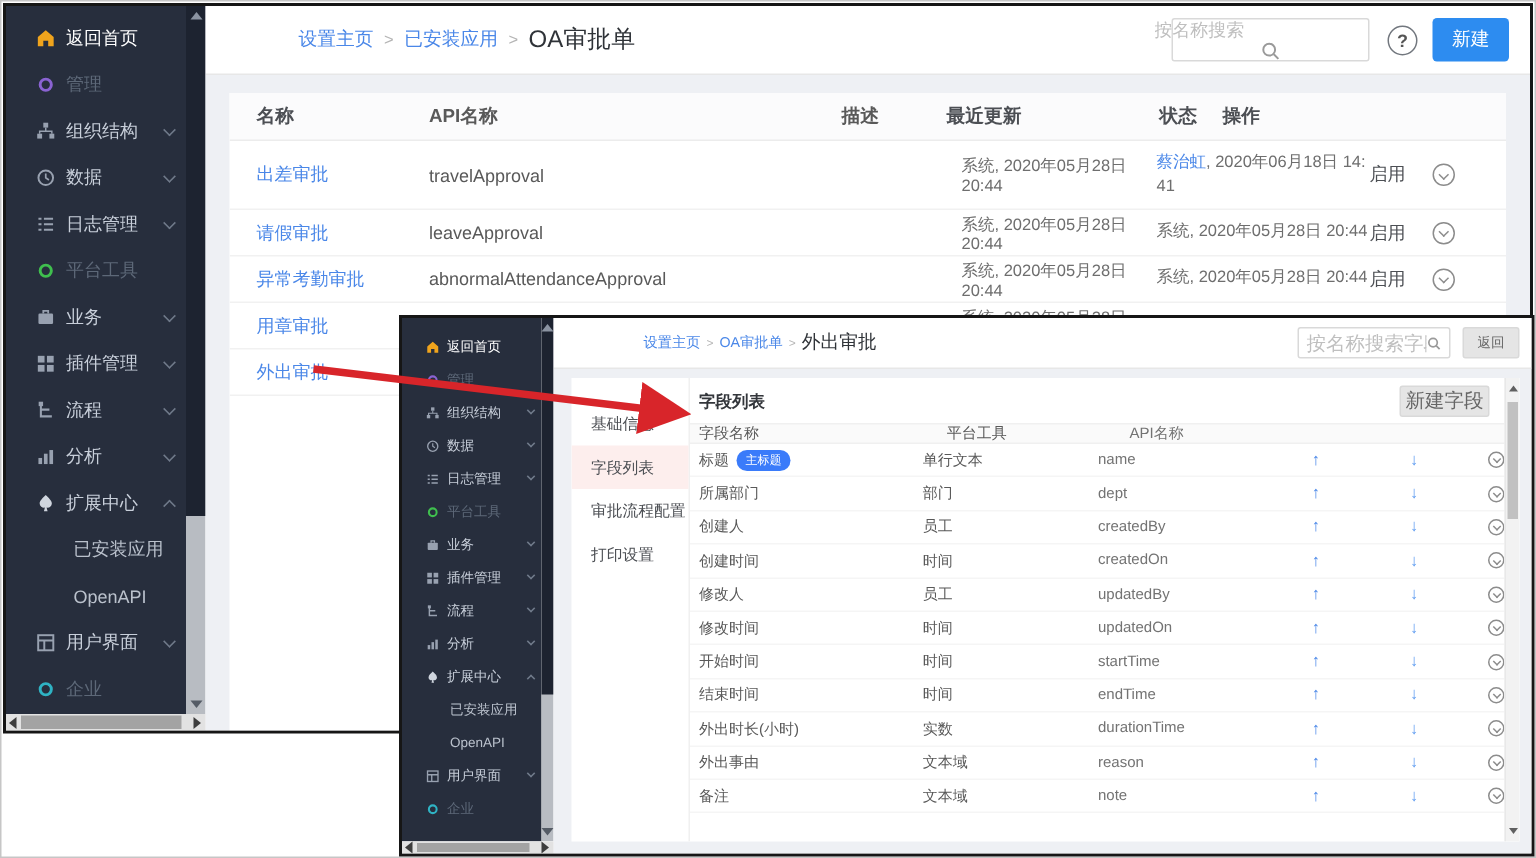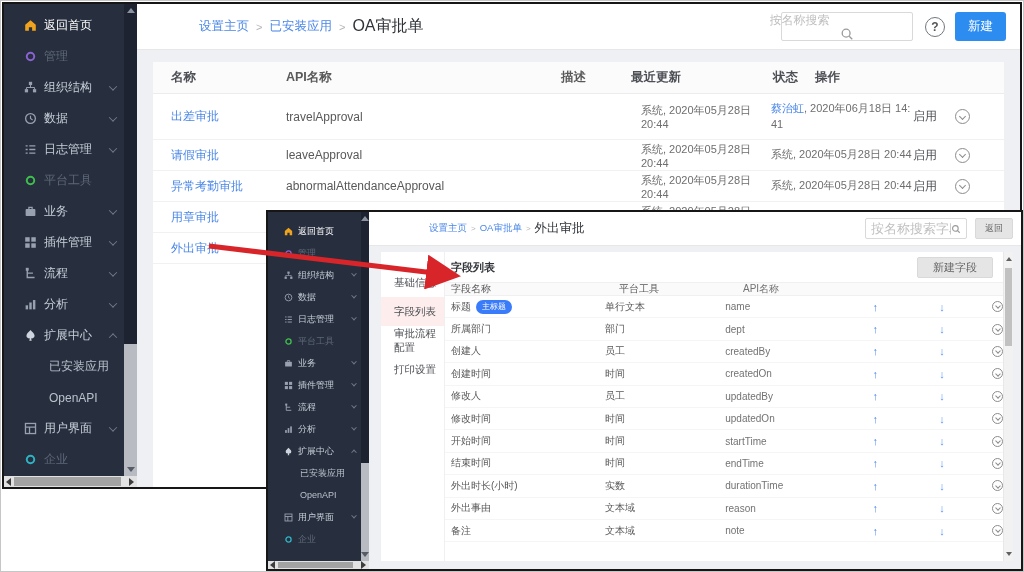--- a/index.html
+++ b/index.html
@@ -92,27 +92,27 @@
   .c-upd   { width:150px; padding-left:8px;  color:#6e6e6e; font-size:11px; line-height:1.45; word-break:break-all; }
   .c-sta   { width:42px;  color:#4c4f54; }
   .c-act   { width:49px;  display:flex; }
   .thead .c-crt, .thead .c-upd { font-size:12.5px; color:#4c4f54; }
   .name-link { color:#4a87e8; cursor:pointer; }
   .circle-act { width:15px; height:15px; border:1.2px solid #8c8c8c; border-radius:50%; position:relative; cursor:pointer; }
   .circle-act::after { content:""; position:absolute; left:4px; top:3.5px; width:4px; height:4px; border-right:1.2px solid #8c8c8c; border-bottom:1.2px solid #8c8c8c; transform:rotate(45deg); }
 
   
   .ow-body { flex:1; margin:6px 8px 8px 12px; background:#fff; display:flex; overflow:hidden; }
-  .ow-nav { width:64px; border-right:1px solid #f0f0f0; padding-top:16px; flex-shrink:0; }
+  .ow-nav { width:79px; border-right:1px solid #f0f0f0; padding-top:16px; flex-shrink:0; }
   .ow-nav-item { height:29px; display:flex; align-items:center; padding-left:13px; font-size:10.5px; color:#4c4f54; cursor:pointer; }
   .ow-nav-item.sel { background:#fdeeed; }
   .ow-panel { flex:1; display:flex; flex-direction:column; overflow:hidden; }
   .panel-head { height:30px; display:flex; align-items:center; padding:0 10px 0 6px; }
   .panel-title { font-size:11px; font-weight:bold; color:#33363b; }
-  .btn-newfield { margin-left:auto; height:21px; padding:0 15px; font-size:11px; }
+  .btn-newfield { margin-left:auto; height:21px; padding:0 3px; font-size:13px; }
   .ow-thead, .ow-trow { display:flex; align-items:center; }
   .ow-thead { height:14px; background:#fafafa; border-top:1px solid #f0f0f0; border-bottom:1px solid #f0f0f0; font-size:10px; color:#595959;gap:16px; }
   .ow-trow { height:22.4px; border-bottom:1px solid #f5f5f5; font-size:10px; color:#595959;gap:36px; }
   .f-name { width:154px; padding-left:6px; display:flex; align-items:center; }
   .f-type { width:108px; padding-left:4px; }
   .f-api  { width:130px; padding-left:4px; color:#737373; }
   .f-up   { width:44px; text-align:center; color:#4a87e8; font-size:11px; cursor:pointer; }
   .f-dn   { width:36px; text-align:center; color:#5b9af0; font-size:11px; cursor:pointer; }
   .f-act  { flex:1; display:flex; justify-content:center; }
   .f-act .circle-act { width:11px; height:11px; border-width:1px; }

